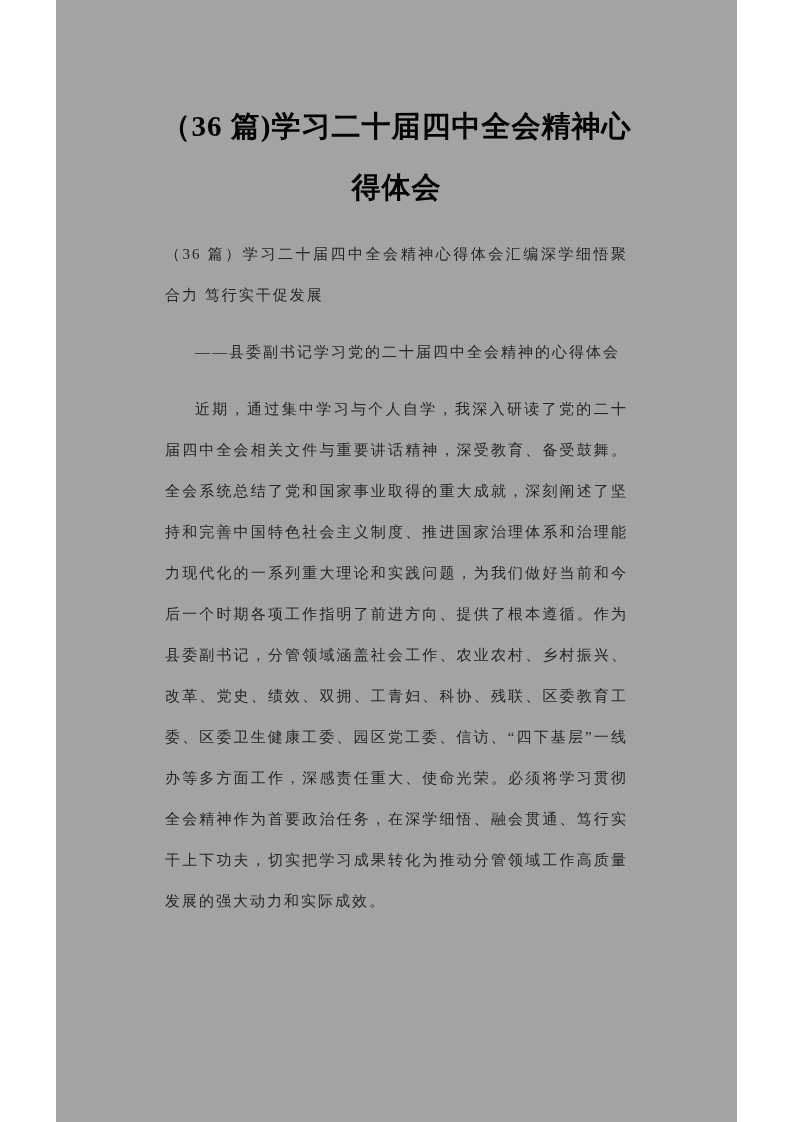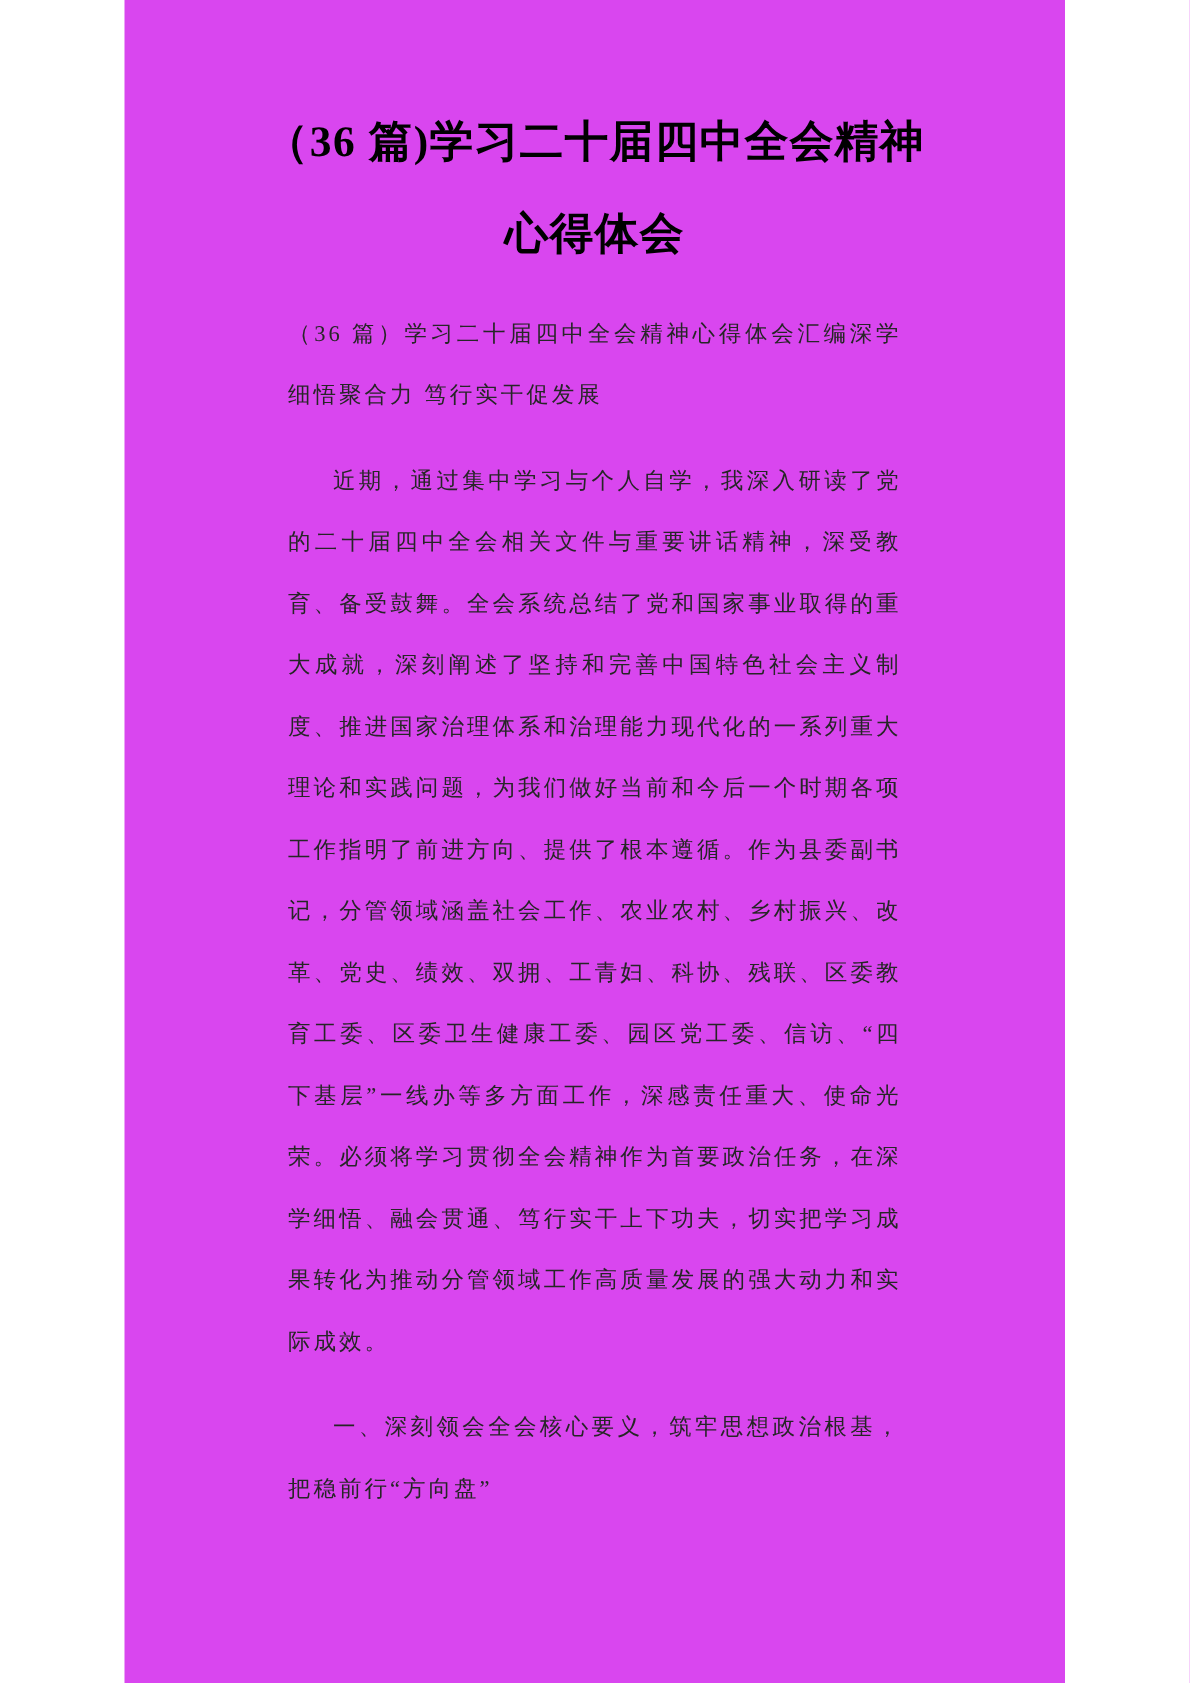--- a/index.html
+++ b/index.html
@@ -2,27 +2,27 @@
 <html><head>
 <meta charset="utf-8">
 <style>
   html, body {
     margin: 0;
     padding: 0;
     background: #ffffff;
   }
   .page {
     position: relative;
-    width: 627px;
+    width: 681px;
     height: 1122px;
     margin: 0 auto;
-    background: #d946ef;
+    background: #a3a3a3;
     overflow: hidden;
     box-sizing: border-box;
-    padding: 65px 93px 0 93px;
+    padding: 96px 93px 0 93px;
     font-family: "Liberation Serif", "DejaVu Serif", serif;
     color: #262626;
   }
   .doc-title {
     font-size: 29px;
     font-weight: 700;
     color: #000000;
     text-align: center;
     line-height: 61px;
     letter-spacing: 1px;
@@ -47,16 +47,16 @@
 </head>
 <body>
 
 <div class="page">
   <h1 class="doc-title">
     <span class="title-line">（36 篇)学习二十届四中全会精神心得体会</span>
   </h1>
 
   <div class="doc-body">
     <p>（36 篇）学习二十届四中全会精神心得体会汇编深学细悟聚合力 笃行实干促发展</p>
+    <p class="indent">——县委副书记学习党的二十届四中全会精神的心得体会</p>
     <p class="indent">近期，通过集中学习与个人自学，我深入研读了党的二十届四中全会相关文件与重要讲话精神，深受教育、备受鼓舞。全会系统总结了党和国家事业取得的重大成就，深刻阐述了坚持和完善中国特色社会主义制度、推进国家治理体系和治理能力现代化的一系列重大理论和实践问题，为我们做好当前和今后一个时期各项工作指明了前进方向、提供了根本遵循。作为县委副书记，分管领域涵盖社会工作、农业农村、乡村振兴、改革、党史、绩效、双拥、工青妇、科协、残联、区委教育工委、区委卫生健康工委、园区党工委、信访、“四下基层”一线办等多方面工作，深感责任重大、使命光荣。必须将学习贯彻全会精神作为首要政治任务，在深学细悟、融会贯通、笃行实干上下功夫，切实把学习成果转化为推动分管领域工作高质量发展的强大动力和实际成效。</p>
-    <p class="indent">一、深刻领会全会核心要义，筑牢思想政治根基，把稳前行“方向盘”</p>
   </div>
 </div>
 
 </body></html>

